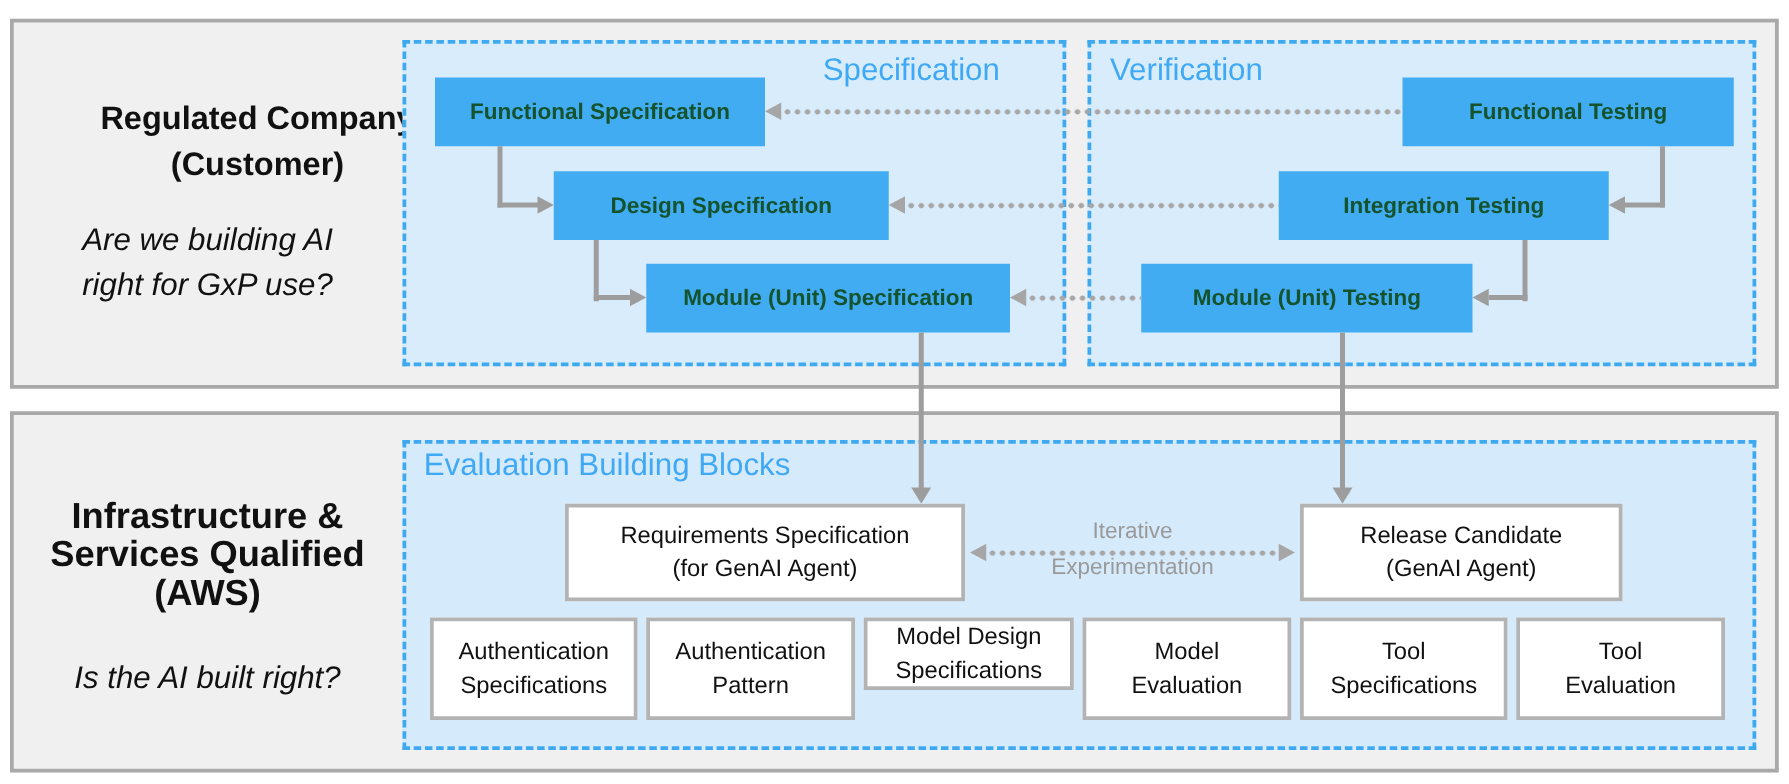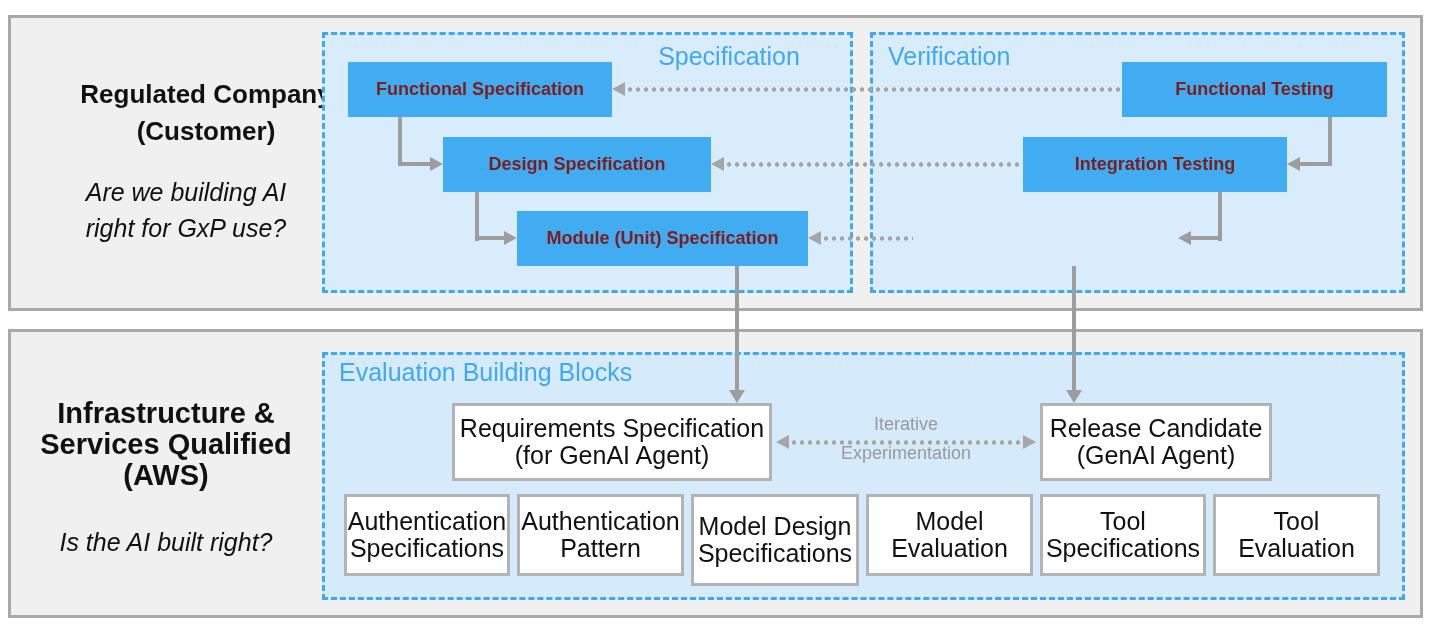--- a/index.html
+++ b/index.html
@@ -58,41 +58,41 @@
     font-weight: 500;
     white-space: nowrap;
   }
   .title-spec  { top: 42px; left: 620px; width: 218px; text-align: center; }
   .title-verif { top: 42px; left: 888px; }
   .title-qual  { top: 358px; left: 339px; }
 
   .blue-box {
     position: absolute;
     background: #41acf2;
-    color: #7f1d1d;
+    color: #14532d;
     font-size: 18px;
     font-weight: 600;
     display: flex;
     align-items: center;
     justify-content: center;
     text-align: center;
     height: 55px;
   }
 
   .white-box {
     position: absolute;
     background: #ffffff;
     border: 3px solid #b3b3b3;
     color: #111111;
     display: flex;
     flex-direction: column;
     align-items: center;
     justify-content: center;
     text-align: center;
-    font-size: 25px;
+    font-size: 19px;
     line-height: 27px;
   }
 
   .seg { position: absolute; background: #9d9d9d; }
   .arrow-head { position: absolute; width: 0; height: 0; }
   .head-right { border-top: 7px solid transparent; border-bottom: 7px solid transparent; border-left: 13px solid #9d9d9d; }
   .head-left  { border-top: 7px solid transparent; border-bottom: 7px solid transparent; border-right: 13px solid #9d9d9d; }
   .head-down  { border-left: 8px solid transparent; border-right: 8px solid transparent; border-top: 13px solid #9d9d9d; }
   .dot-head-left  { border-top: 7px solid transparent; border-bottom: 7px solid transparent; border-right: 13px solid #a6a6a6; }
   .dot-head-right { border-top: 7px solid transparent; border-bottom: 7px solid transparent; border-left: 13px solid #a6a6a6; }
@@ -120,21 +120,21 @@
 <div class="canvas">
 
   <div class="section section-top"></div>
 
   <div class="section section-bottom"></div>
 
   <div class="side-label" style="top: 76px; margin-left: 40px;">
     <div>Regulated Company</div>
     <div>(Customer)</div>
   </div>
-  <div class="side-question" style="top: 174px; margin-left: 20px;">
+  <div class="side-question" style="top: 174px;">
     <div>Are we building AI</div>
     <div>right for GxP use?</div>
   </div>
 
   <div class="side-label bottom" style="top: 398px; font-size: 29px;">
     <div>Infrastructure &amp;</div>
     <div>Services Qualified</div>
     <div>(AWS)</div>
   </div>
   <div class="side-question" style="top: 524px;">Is the AI built right?</div>
@@ -146,20 +146,21 @@
   <div class="zone-title title-spec">Specification</div>
   <div class="zone-title title-verif">Verification</div>
   <div class="zone-title title-qual">Evaluation Building Blocks</div>
 
   <div class="blue-box" style="left: 348px; top: 62px; width: 264px;">Functional Specification</div>
   <div class="blue-box" style="left: 443px; top: 137px; width: 268px;">Design Specification</div>
   <div class="blue-box" style="left: 517px; top: 211px; width: 291px;">Module (Unit) Specification</div>
 
   <div class="blue-box" style="left: 1122px; top: 62px; width: 265px;">Functional Testing</div>
   <div class="blue-box" style="left: 1023px; top: 137px; width: 264px;">Integration Testing</div>
+  <div class="blue-box" style="left: 913px; top: 211px; width: 265px;">Module (Unit) Testing</div>
 
   <div class="dotted-line" style="left: 626px; top: 87px; width: 496px;"></div>
   <div class="arrow-head dot-head-left" style="left: 612px; top: 82px;"></div>
 
   <div class="dotted-line" style="left: 725px; top: 162px; width: 298px;"></div>
   <div class="arrow-head dot-head-left" style="left: 711px; top: 157px;"></div>
 
   <div class="dotted-line" style="left: 822px; top: 236px; width: 91px;"></div>
   <div class="arrow-head dot-head-left" style="left: 808px; top: 231px;"></div>
 
@@ -182,40 +183,40 @@
   <div class="seg" style="left: 735px; top: 266px; width: 4px; height: 126px;"></div>
   <div class="arrow-head head-down" style="left: 729px; top: 390px;"></div>
 
   <div class="seg" style="left: 1072px; top: 266px; width: 4px; height: 126px;"></div>
   <div class="arrow-head head-down" style="left: 1066px; top: 390px;"></div>
 
   <div class="white-box" style="left: 452px; top: 403px; width: 320px; height: 78px;">
     <div>Requirements Specification</div>
     <div>(for GenAI Agent)</div>
   </div>
-  <div class="white-box" style="left: 1040px; top: 403px; width: 232px; height: 78px;">
+  <div class="white-box" style="left: 1040px; top: 403px; width: 258px; height: 78px;">
     <div>Release Candidate</div>
     <div>(GenAI Agent)</div>
   </div>
 
   <div class="iter-label" style="left: 796px; top: 414px; width: 220px;">Iterative</div>
   <div class="dotted-line" style="left: 790px; top: 440px; width: 232px;"></div>
   <div class="arrow-head dot-head-left" style="left: 776px; top: 435px;"></div>
   <div class="arrow-head dot-head-right" style="left: 1023px; top: 435px;"></div>
   <div class="iter-label" style="left: 796px; top: 443px; width: 220px;">Experimentation</div>
 
   <div class="white-box" style="left: 344px; top: 494px; width: 166px; height: 82px;">
     <div>Authentication</div>
     <div>Specifications</div>
   </div>
   <div class="white-box" style="left: 517px; top: 494px; width: 167px; height: 82px;">
     <div>Authentication</div>
     <div>Pattern</div>
   </div>
-  <div class="white-box" style="left: 691px; top: 494px; width: 168px; height: 92px;">
+  <div class="white-box" style="left: 691px; top: 494px; width: 168px; height: 58px;">
     <div>Model Design</div>
     <div>Specifications</div>
   </div>
   <div class="white-box" style="left: 866px; top: 494px; width: 167px; height: 82px;">
     <div>Model</div>
     <div>Evaluation</div>
   </div>
   <div class="white-box" style="left: 1040px; top: 494px; width: 166px; height: 82px;">
     <div>Tool</div>
     <div>Specifications</div>

